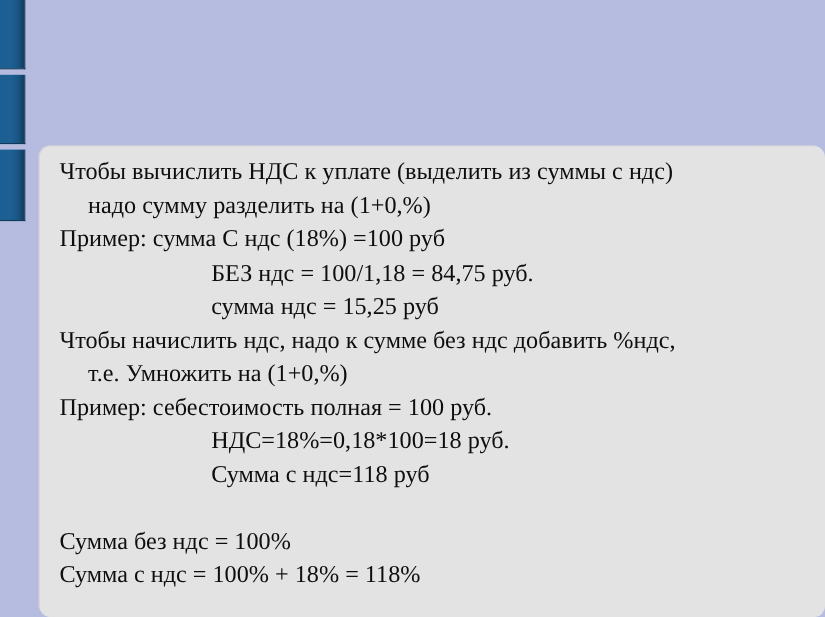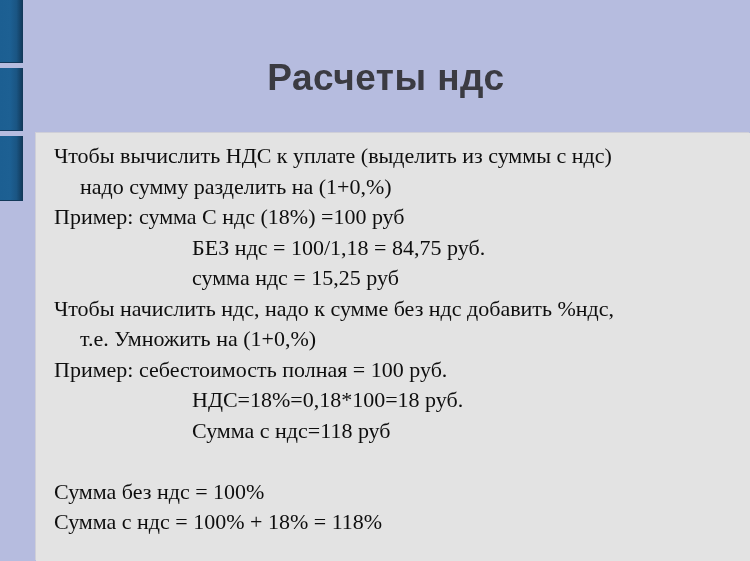--- a/index.html
+++ b/index.html
@@ -68,20 +68,21 @@
 
   
   #content-panel {
     position: absolute;
     left: 36px;
     top: 133px;
     width: 714px;
     height: 428px;
     background: #e3e3e3;
     box-shadow: -1px -1px 0 #cfcfd8;
+    border-radius: 10px;
   }
 
   #body-text {
     position: absolute;
     left: 18px;
     top: 8px;
     width: 700px;
     font-family: "Liberation Serif", serif;
     font-size: 22px;
     line-height: 30.5px;
@@ -92,23 +93,20 @@
   .indent-0 { padding-left: 0px; }
   .indent-1 { padding-left: 26px; }
   .indent-3 { padding-left: 138px; }
   .line.blank { height: 30.5px; }
 </style>
 </head>
 <body>
 
 <div id="slide">
 
-  <div id="title-bar">
-    <div id="page-title">Расчеты ндс</div>
-  </div>
 
   <div class="deco-strip"></div>
   <div class="deco-bar" id="deco-bar-1"></div>
   <div class="deco-bar" id="deco-bar-2"></div>
   <div class="deco-bar" id="deco-bar-3"></div>
 
   <div id="content-panel">
     <div id="body-text"><span class="line indent-0">Чтобы вычислить НДС к уплате (выделить из суммы с ндс)</span><span class="line indent-1">надо сумму разделить на (1+0,%)</span><span class="line indent-0">Пример: сумма С ндс (18%) =100 руб</span><span class="line indent-3">БЕЗ ндс = 100/1,18 = 84,75 руб.</span><span class="line indent-3">сумма ндс = 15,25 руб</span><span class="line indent-0">Чтобы начислить ндс, надо к сумме без ндс добавить %ндс,</span><span class="line indent-1">т.е. Умножить на (1+0,%)</span><span class="line indent-0">Пример: себестоимость полная = 100 руб.</span><span class="line indent-3">НДС=18%=0,18*100=18 руб.</span><span class="line indent-3">Сумма с ндс=118 руб</span><span class="line indent-0 blank">&nbsp;</span><span class="line indent-0">Сумма без ндс = 100%</span><span class="line indent-0">Сумма с ндс = 100% + 18% = 118%</span></div>
   </div>
 

